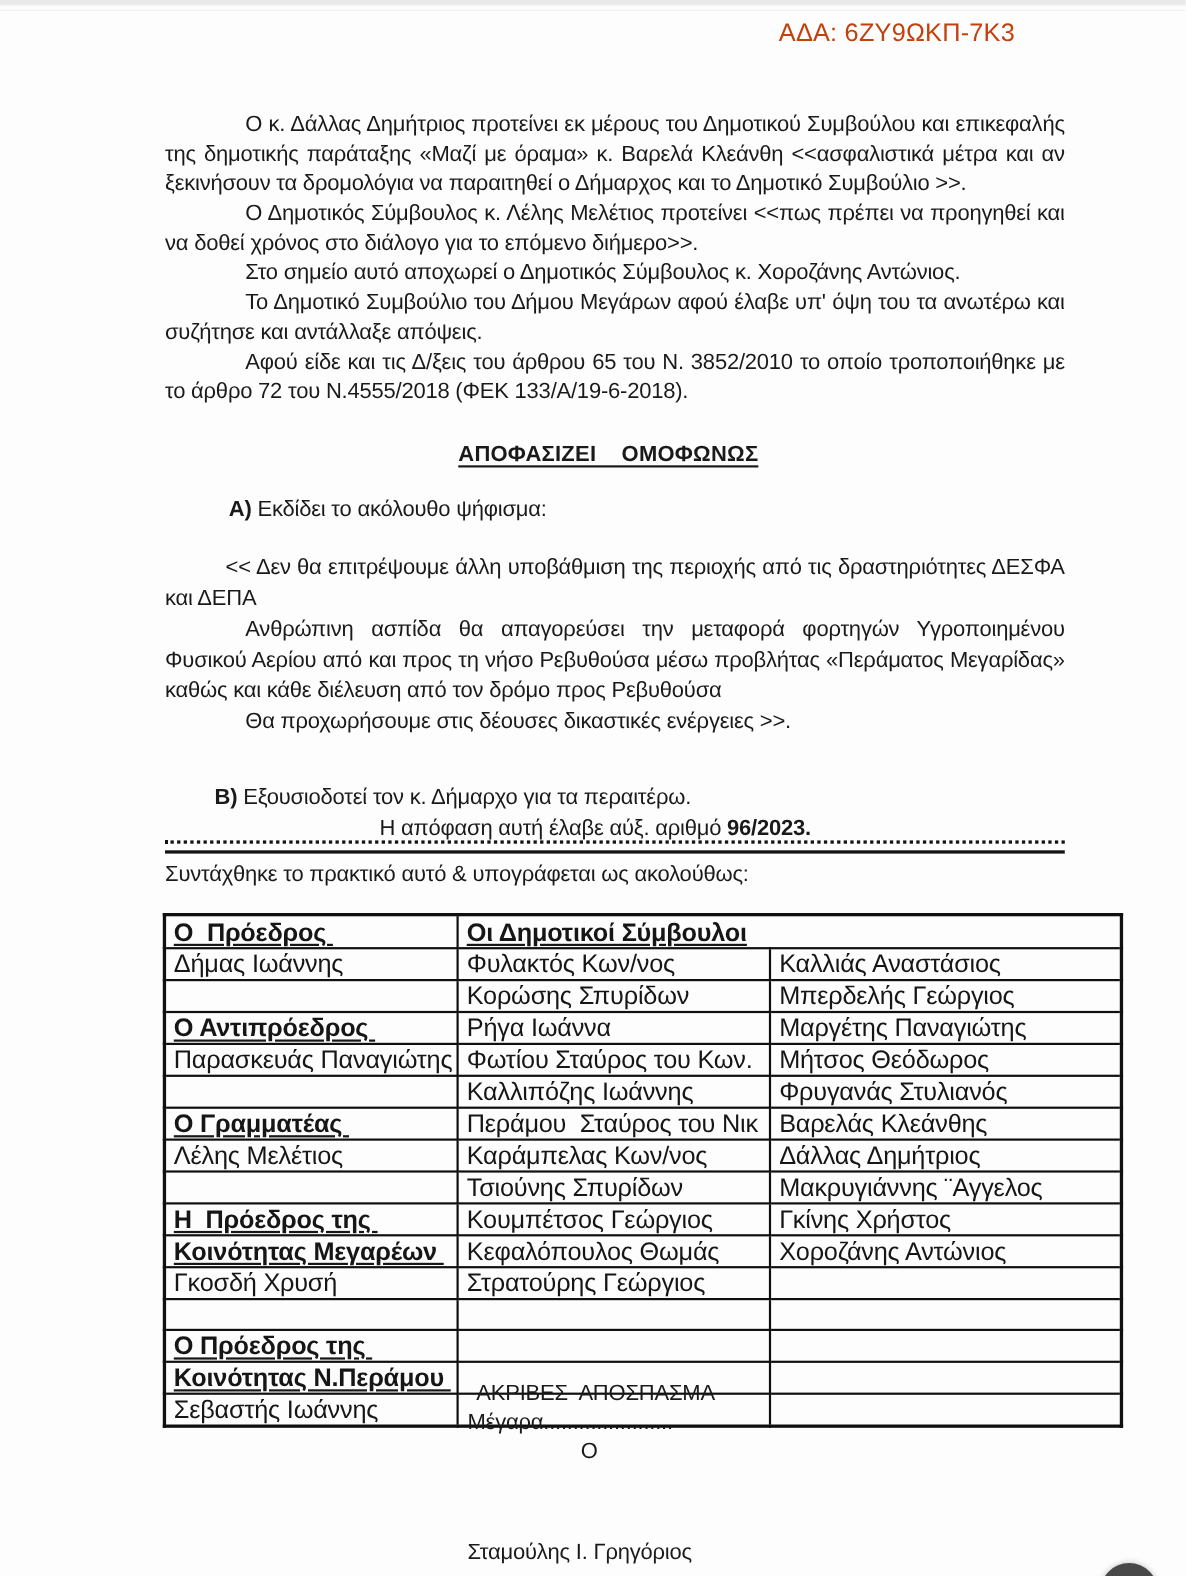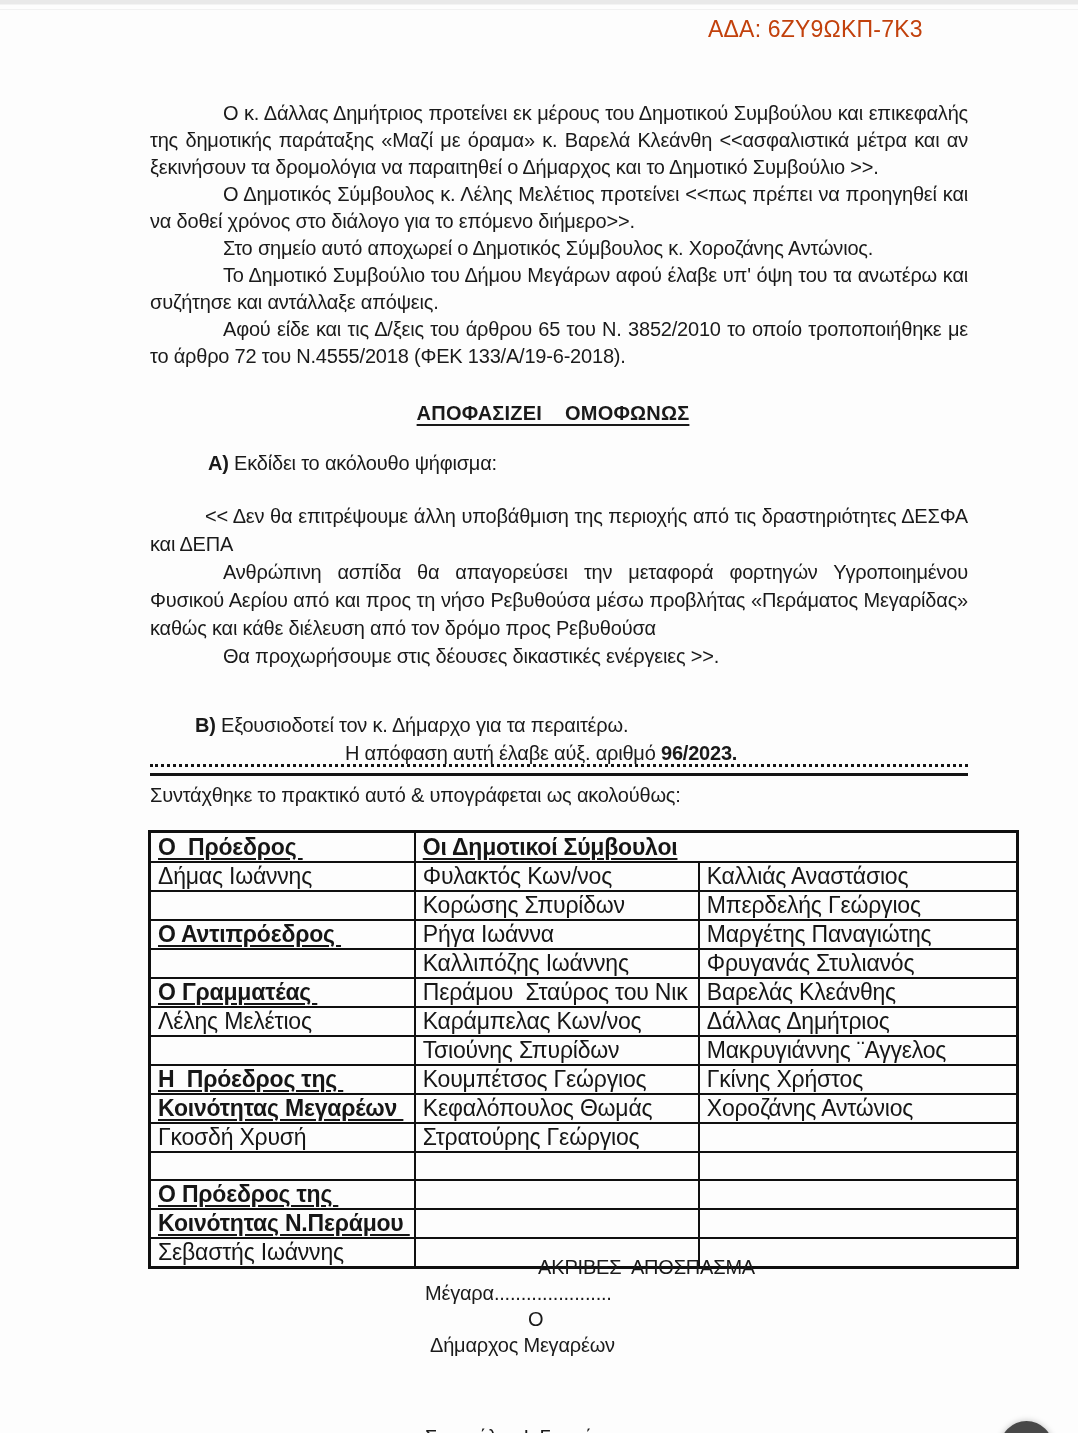--- a/index.html
+++ b/index.html
@@ -68,21 +68,21 @@
   tr.thead td{height:28px;border-bottom-width:2px;}
   .cell-title{
     font-weight:bold;text-decoration:underline;text-underline-offset:3px;
   }
   .head-right{padding-left:228px;margin-left:25px;}
   .footer{
     position:absolute;left:425px;top:1254px;width:330px;
     font-size:20px;line-height:26px;letter-spacing:-0.2px;
   }
   .footer div{white-space:pre;}
-  .f-akribes{padding-left:8px;text-align:right;}
+  .f-akribes{padding-left:8px;}
   .f-o{padding-left:103px;}
   .f-mayor{padding-left:5px;}
   .f-name{margin-top:66px;}
   .fab{
     position:absolute;left:1000px;top:1421px;width:53px;height:53px;
     border-radius:50%;background:#484848;border:none;
     box-shadow:0 0 6px rgba(0,0,0,.25);
   }
 </style>
 </head>
@@ -139,20 +139,25 @@
     <td></td>
     <td>Κορώσης Σπυρίδων</td>
     <td>Μπερδελής Γεώργιος</td>
   </tr>
   <tr>
     <td class="cell-title">Ο Αντιπρόεδρος </td>
     <td>Ρήγα Ιωάννα</td>
     <td>Μαργέτης Παναγιώτης</td>
   </tr>
   <tr>
+    <td>Παρασκευάς Παναγιώτης</td>
+    <td>Φωτίου Σταύρος του Κων.</td>
+    <td>Μήτσος Θεόδωρος</td>
+  </tr>
+  <tr>
     <td></td>
     <td>Καλλιπόζης Ιωάννης</td>
     <td>Φρυγανάς Στυλιανός</td>
   </tr>
   <tr>
     <td class="cell-title">Ο Γραμματέας </td>
     <td>Περάμου  Σταύρος του Νικ</td>
     <td>Βαρελάς Κλεάνθης</td>
   </tr>
   <tr>
@@ -200,17 +205,16 @@
     <td></td>
     <td></td>
   </tr>
 </tbody>
   </table>
 
 <div class="footer">
   <div class="f-akribes">ΑΚΡΙΒΕΣ  ΑΠΟΣΠΑΣΜΑ</div>
   <div>Μέγαρα......................</div>
   <div class="f-o">Ο</div>
-  <div class="f-mayor">Δήμαρχος Μεγαρέων</div>
   <div class="f-name">Σταμούλης Ι. Γρηγόριος</div>
 </div>
 
 <button class="fab" aria-label=""></button>
 
 </body></html>

